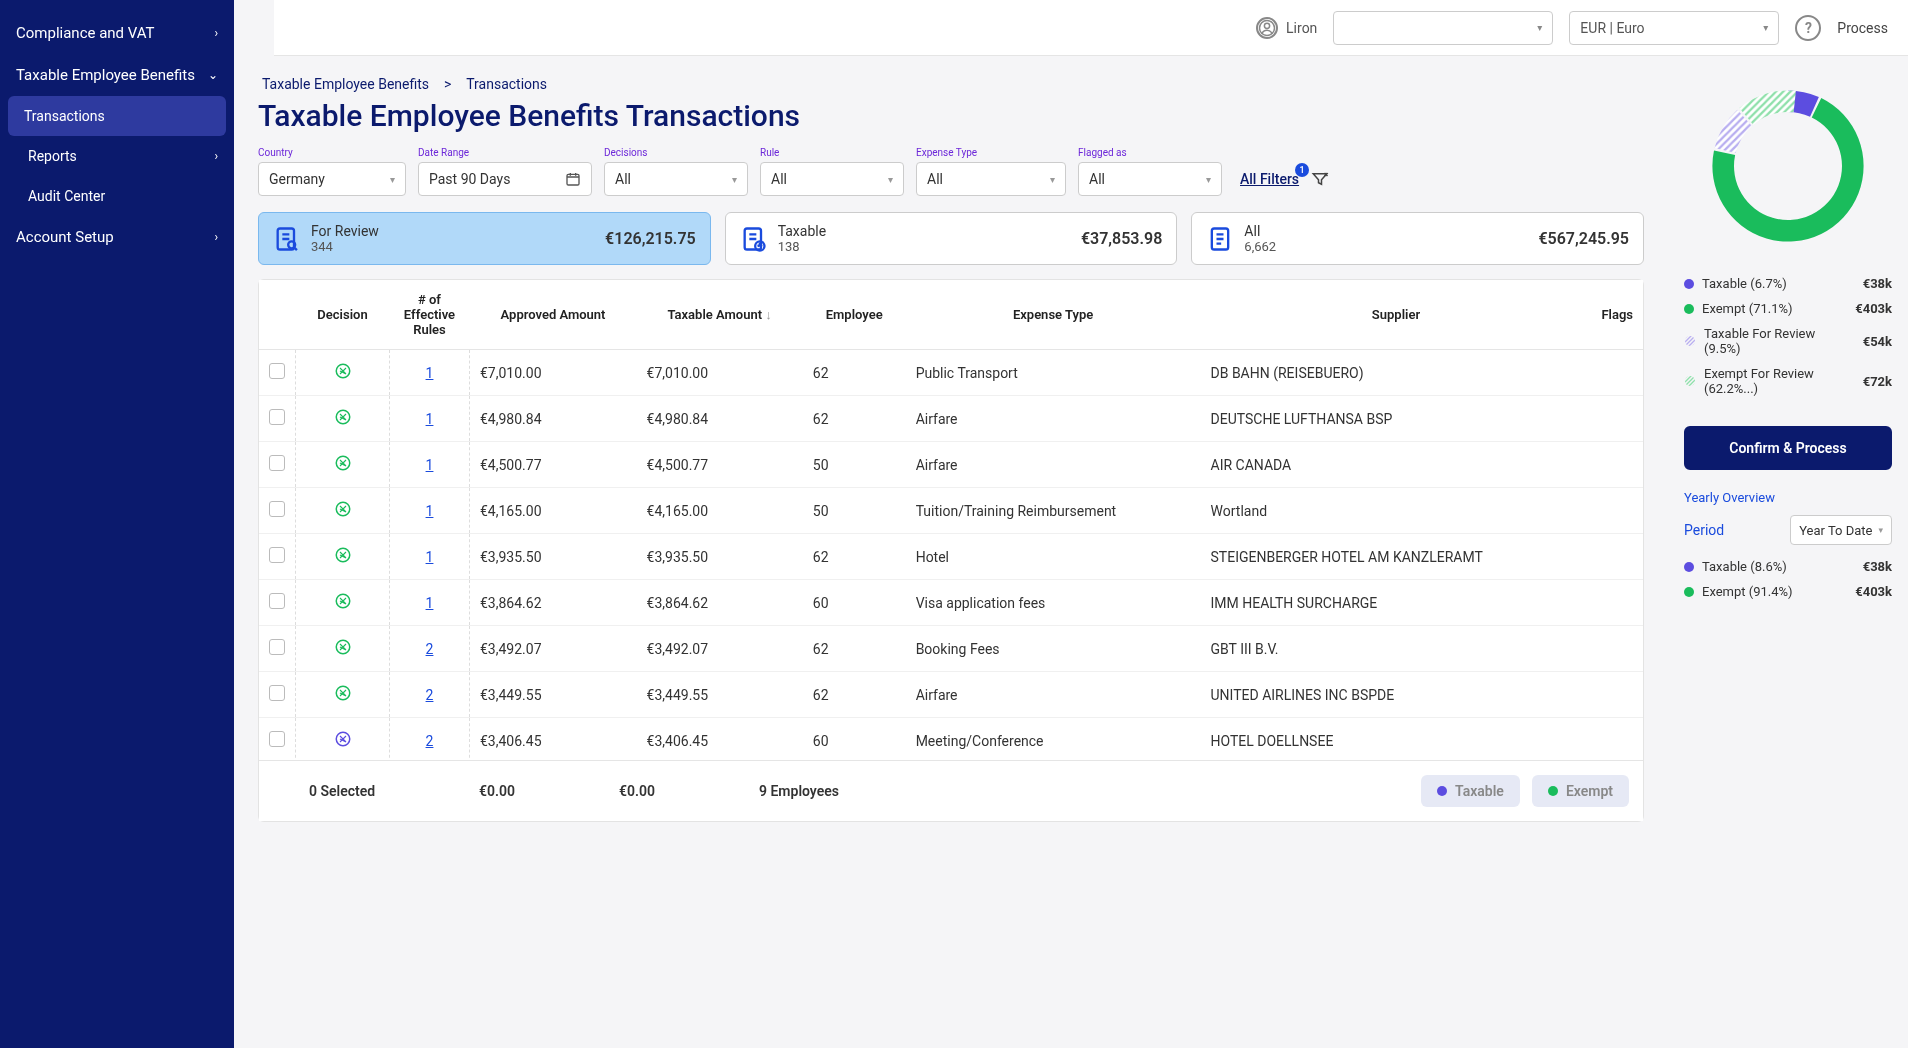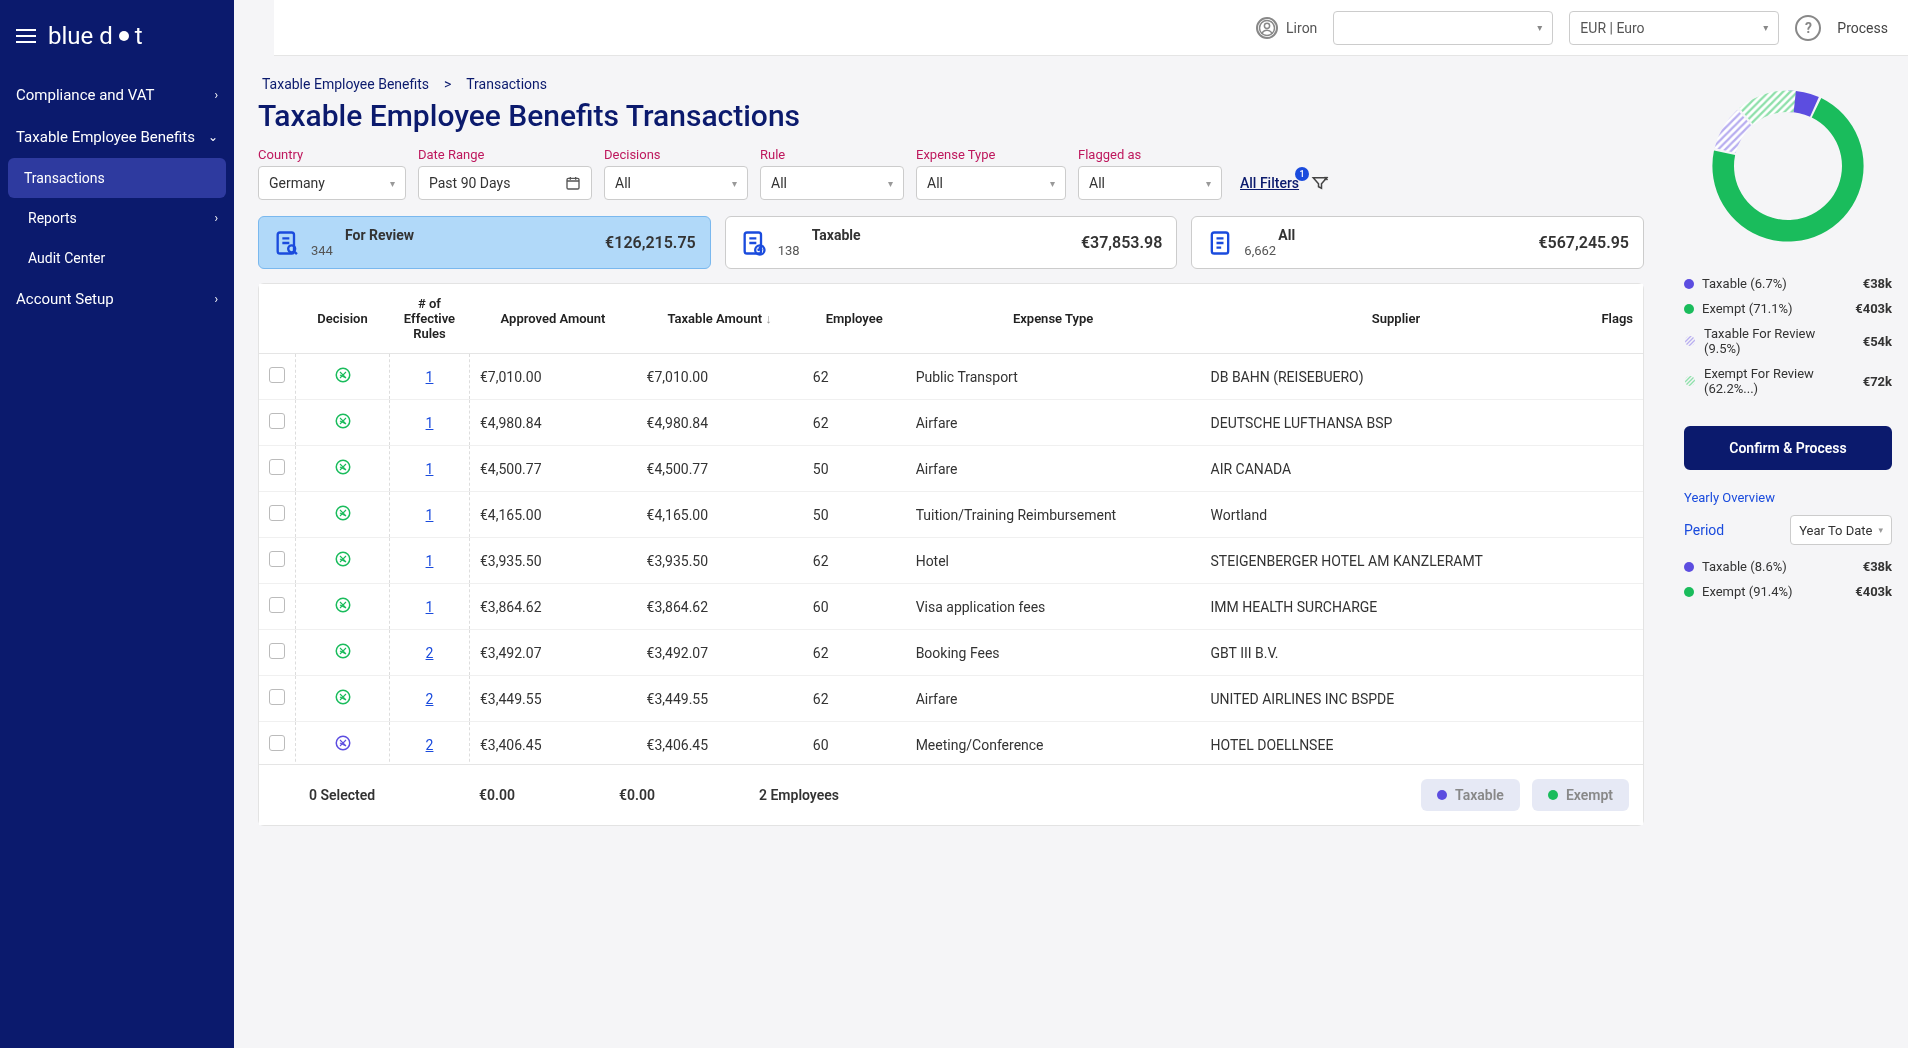--- a/index.html
+++ b/index.html
@@ -23,32 +23,32 @@
 .select-box .caret { font-size:10px; color:#888; }
 .help-icon { width:26px; height:26px; border:2px solid #888; border-radius:50%; display:flex; align-items:center; justify-content:center; font-weight:bold; color:#888; cursor:pointer; }
 .logout { color:#444; cursor:pointer; }
 .content { display:flex; flex:1; overflow:hidden; }
 .left-pane { flex:1; padding: 20px 24px; overflow:auto; }
 .breadcrumb { color:#0b1a6d; font-size:14px; margin-bottom:6px; }
 .breadcrumb span { margin:0 4px; }
 .page-title { color:#0b1a6d; font-size: 30px; font-weight: 500; margin-bottom: 14px; }
 .filters-row { display:flex; gap:12px; align-items:flex-end; margin-bottom: 16px; }
 .filter-group { display:flex; flex-direction:column; gap:4px; }
-.filter-label { font-size:13px; color:#be185d; }
+.filter-label { font-size:10px; color:#6d28d9; }
 .dd { height:34px; border:1px solid #ccc; border-radius:4px; background:#fff; display:flex; align-items:center; justify-content:space-between; padding:0 10px; color:#333; cursor:pointer; }
 .dd .caret { font-size:10px; color:#999; }
 .all-filters { color:#0b1a6d; text-decoration:underline; cursor:pointer; position:relative; font-weight:500; }
 .badge { position:absolute; top:-8px; right:-10px; width:14px; height:14px; background:#1a4bdd; color:#fff; font-size:9px; border-radius:50%; display:flex; align-items:center; justify-content:center; }
 .funnel-icon { width:18px; height:18px; cursor:pointer; color:#444; margin-left:8px; }
 .summary-cards { display:flex; gap:14px; margin-bottom: 14px; }
 .card { flex:1; display:flex; align-items:center; justify-content:space-between; border:1px solid #ccc; border-radius:6px; padding:10px 14px; background:#fff; }
 .card.active { background:#b1d9f9; border-color:#7ab8ee; }
 .card-left { display:flex; align-items:center; gap:10px; }
 .card-icon { width:28px; height:28px; color:#1a4bdd; }
-.card-title { font-weight:700; color:#333; font-size:14px;margin-left:34px; }
+.card-title { font-weight:400; color:#333; font-size:14px; }
 .card-count { font-size:13px; color:#555; }
 .card-amount { font-weight:600; color:#333; font-size:16px; }
 .table-wrap { background:#fff; border:1px solid #e3e3e3; border-radius:6px; position:relative; }
 .table-scroll { height:480px; overflow-y:scroll; }
 table { width:100%; border-collapse:collapse; }
 thead th { font-size:13px; font-weight:600; color:#222; padding:12px 10px; text-align:center; border-bottom:1px solid #e5e5e5; background:#fff; position:sticky; top:0; }
 thead th.center { text-align:center; }
 tbody td { padding:12px 10px; border-bottom:1px solid #f0f0f0; font-size:14px; color:#333; vertical-align:middle; }
 .checkbox { width:16px; height:16px; border:1px solid #bbb; border-radius:3px; display:inline-block; cursor:pointer; }
 .decision-icon { width:18px; height:18px; display:inline-block; }
@@ -67,33 +67,20 @@
 .period-row { display:flex; align-items:center; justify-content:space-between; margin-bottom:14px;}
 .period-dd { height:30px; border:1px solid #ccc; border-radius:4px; padding:0 8px; display:flex; align-items:center; gap:6px; background:#fff; cursor:pointer; font-size:13px;}
 .cal-icon { width:16px; height:16px; color:#555; margin-left:4px; }
 svg { display: block; }
 </style>
 </head>
 <body>
 
 <div class="app">
   <div class="sidebar">
-    <div class="sidebar-top">
-      <div class="hamburger">
-          <span></span>
-          <span></span>
-          <span></span>
-        </div>
-      <div class="logo">
-        <span style="font-weight:400">blue</span>
-          <span style="font-weight:400">d</span>
-          <span class="logo-dot"></span>
-          <span style="font-weight:400">t</span>
-      </div>
-    </div>
     <div id="nav-items">
         <div class="nav-item">
           <span>Compliance and VAT</span>
           <span class="chevron">›</span>
         </div>
         <div class="nav-item">
           <span>Taxable Employee Benefits</span>
           <span class="chevron">⌄</span>
         </div>
         <div class="nav-item child active">
@@ -392,21 +379,21 @@
                     <td></td>
                   </tr>
                 </tbody>
           </table>
           </div>
           <div class="table-footer">
             <div style="width:36px"></div>
             <div style="width:170px">0 Selected</div>
             <div style="width:140px">€0.00</div>
             <div style="width:140px">€0.00</div>
-            <div>2 Employees</div>
+            <div>9 Employees</div>
             <div class="footer-btns">
               <div class="tag-btn">
                   <span class="dot" style="background:#5c4de0"></span>
                   <span>Taxable</span>
                 </div>
               <div class="tag-btn">
                   <span class="dot" style="background:#1abc5c"></span>
                   <span>Exempt</span>
                 </div>
             </div>

